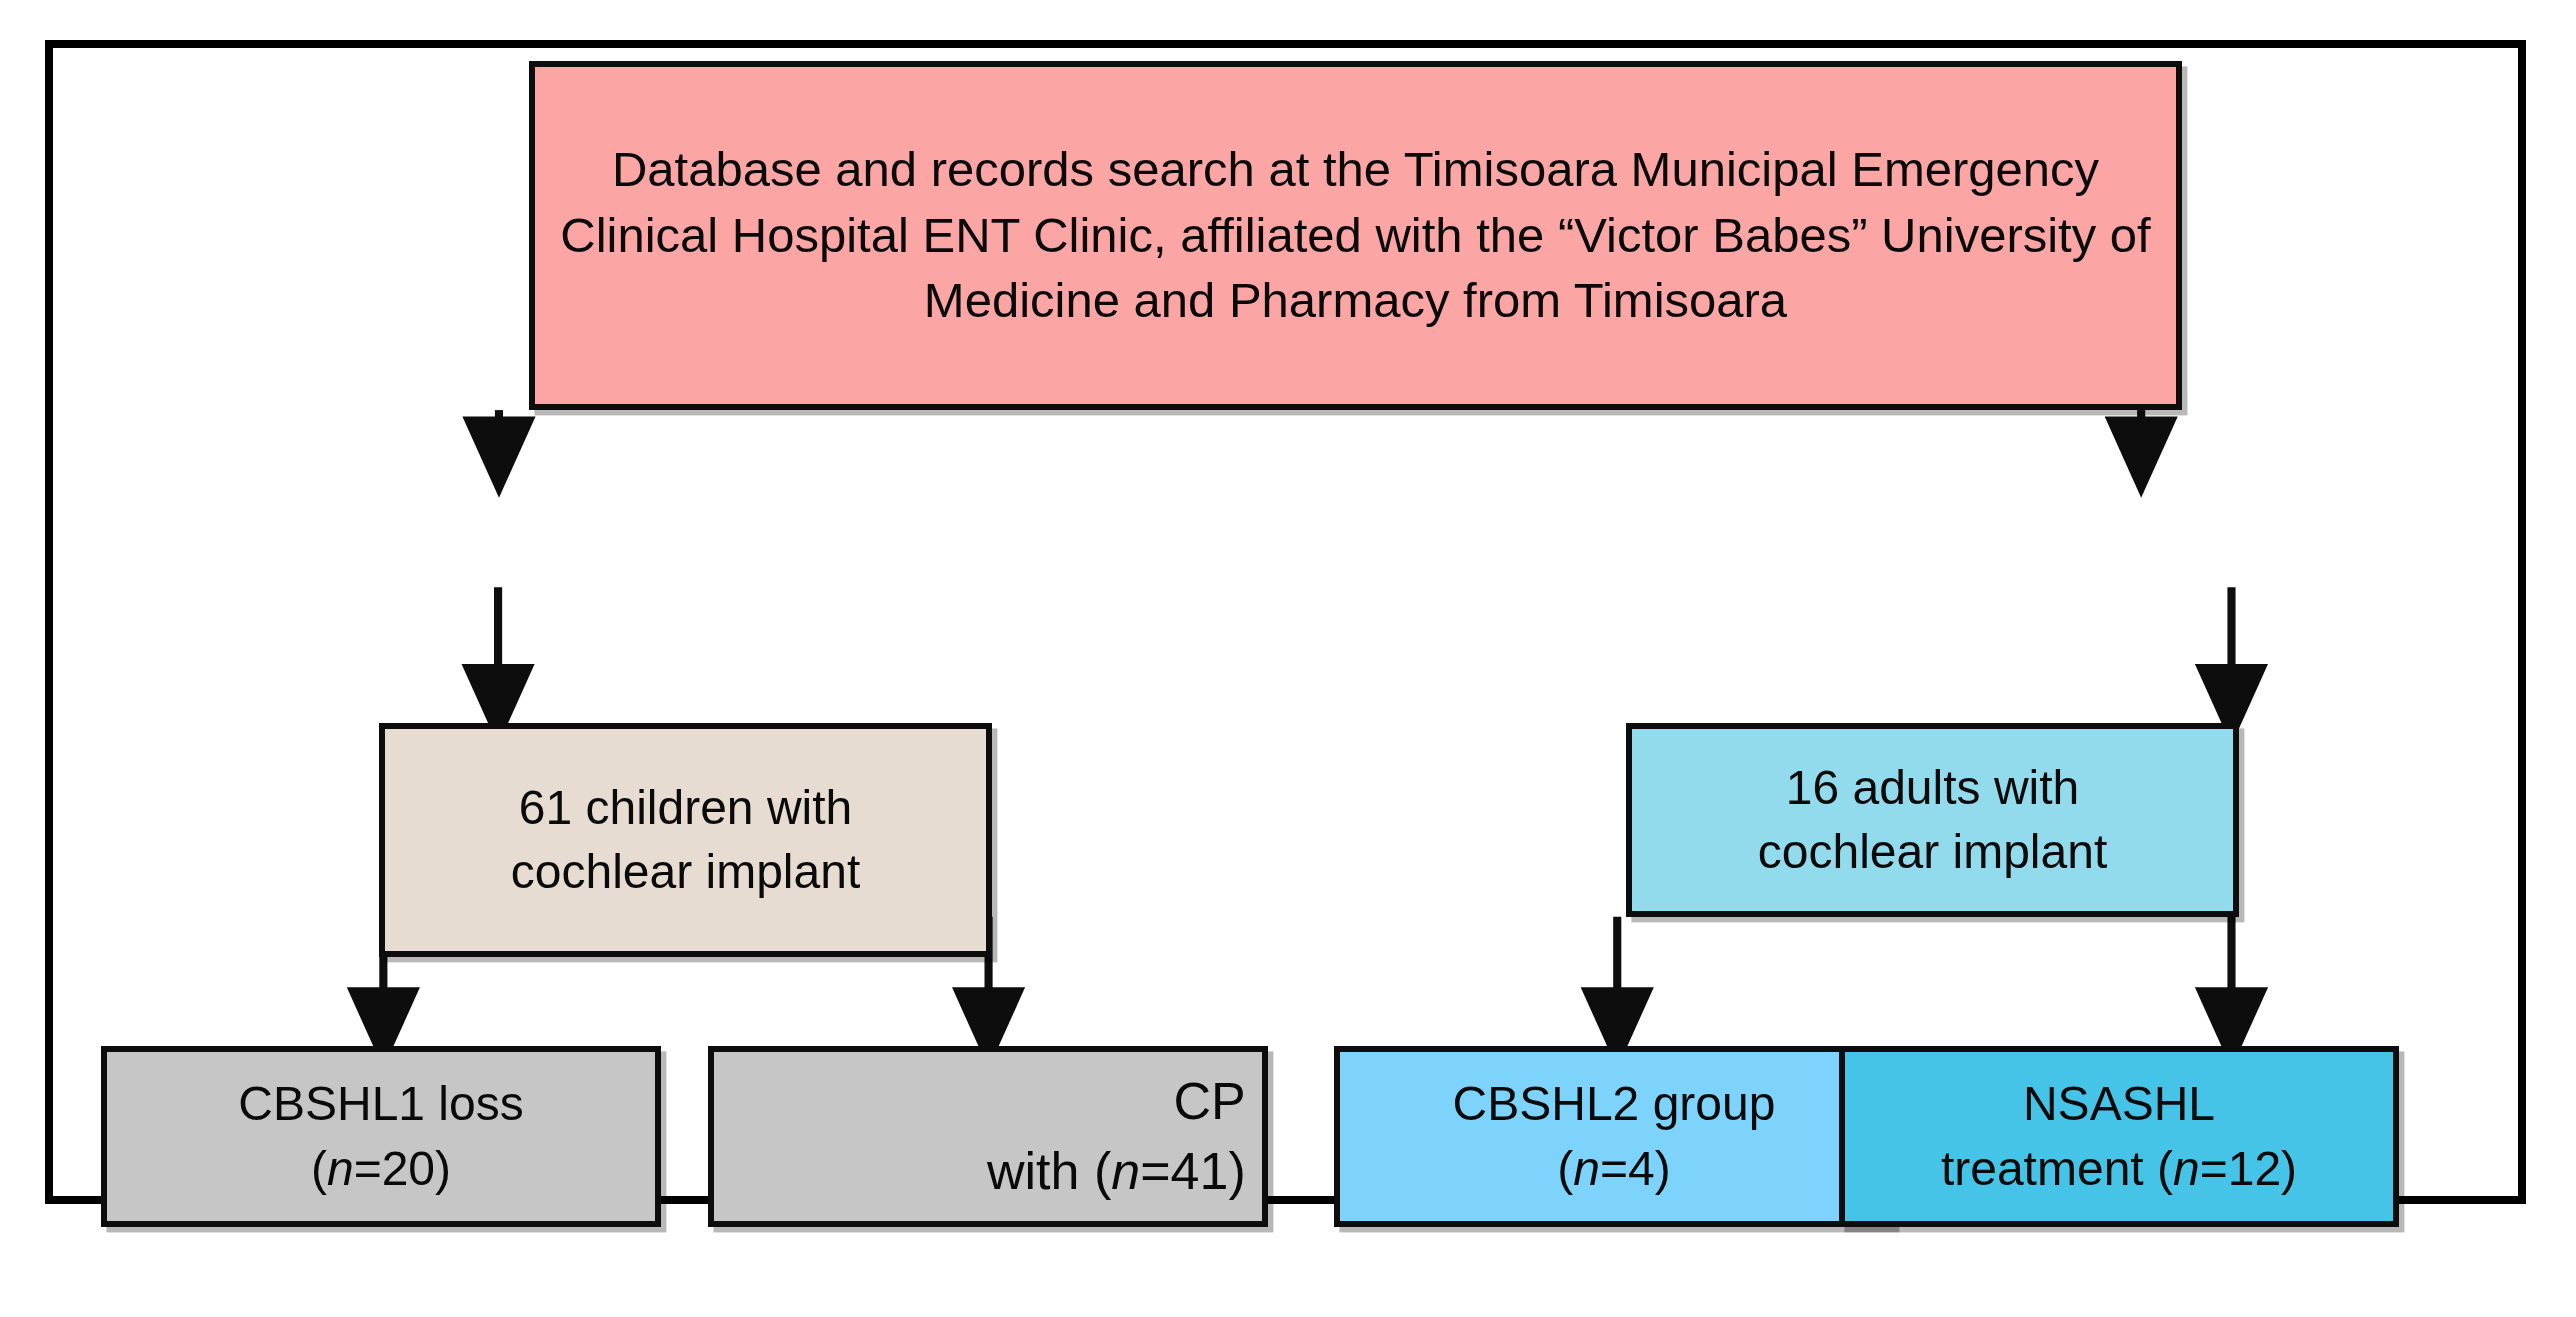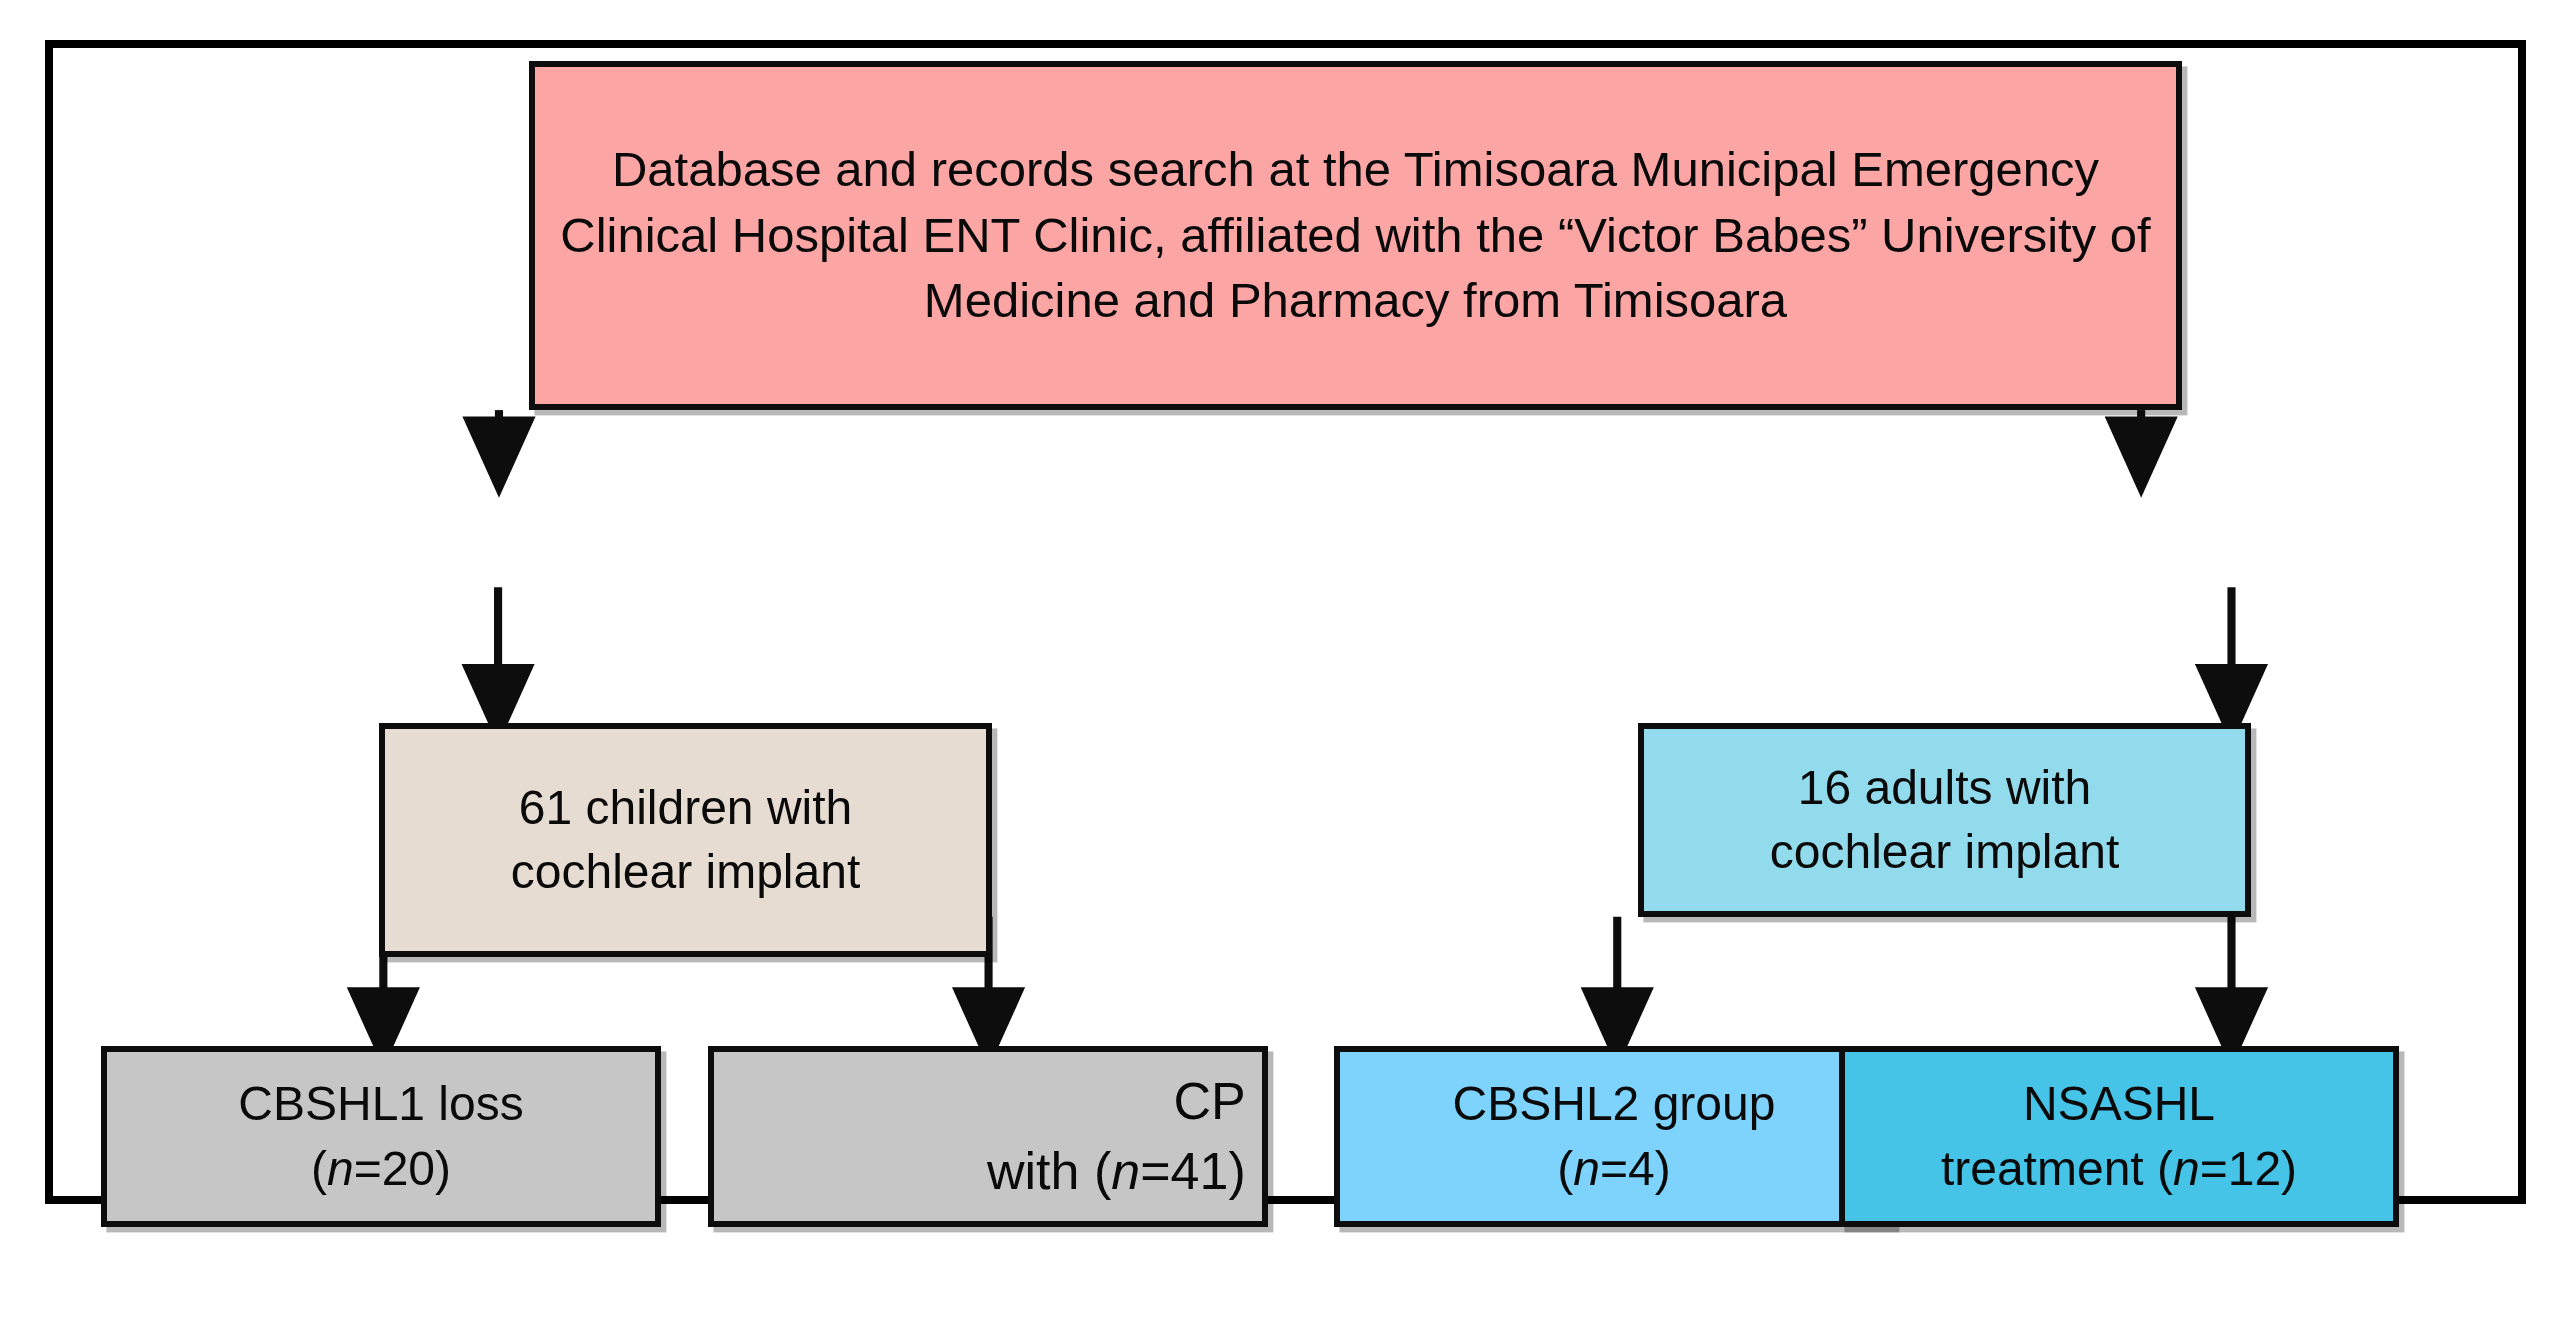--- a/index.html
+++ b/index.html
@@ -67,21 +67,20 @@
   }
   #node-children {
     left: 379px; top: 723px; width: 613px; height: 234px;
     background: #e6dcd1;
     font-size: 48px;
   }
   #node-adults {
     left: 1626px; top: 723px; width: 613px; height: 194px;
     background: #92dbed;
     font-size: 48px;
-    margin-left: 12px;
   }
   #node-cbshl1 {
     left: 101px; top: 1046px; width: 560px; height: 181px;
     background: #c6c6c6;
     font-size: 48px;
   }
   #node-cp {
     left: 708px; top: 1046px; width: 560px; height: 181px;
     background: #c6c6c6;
     font-size: 52px;

